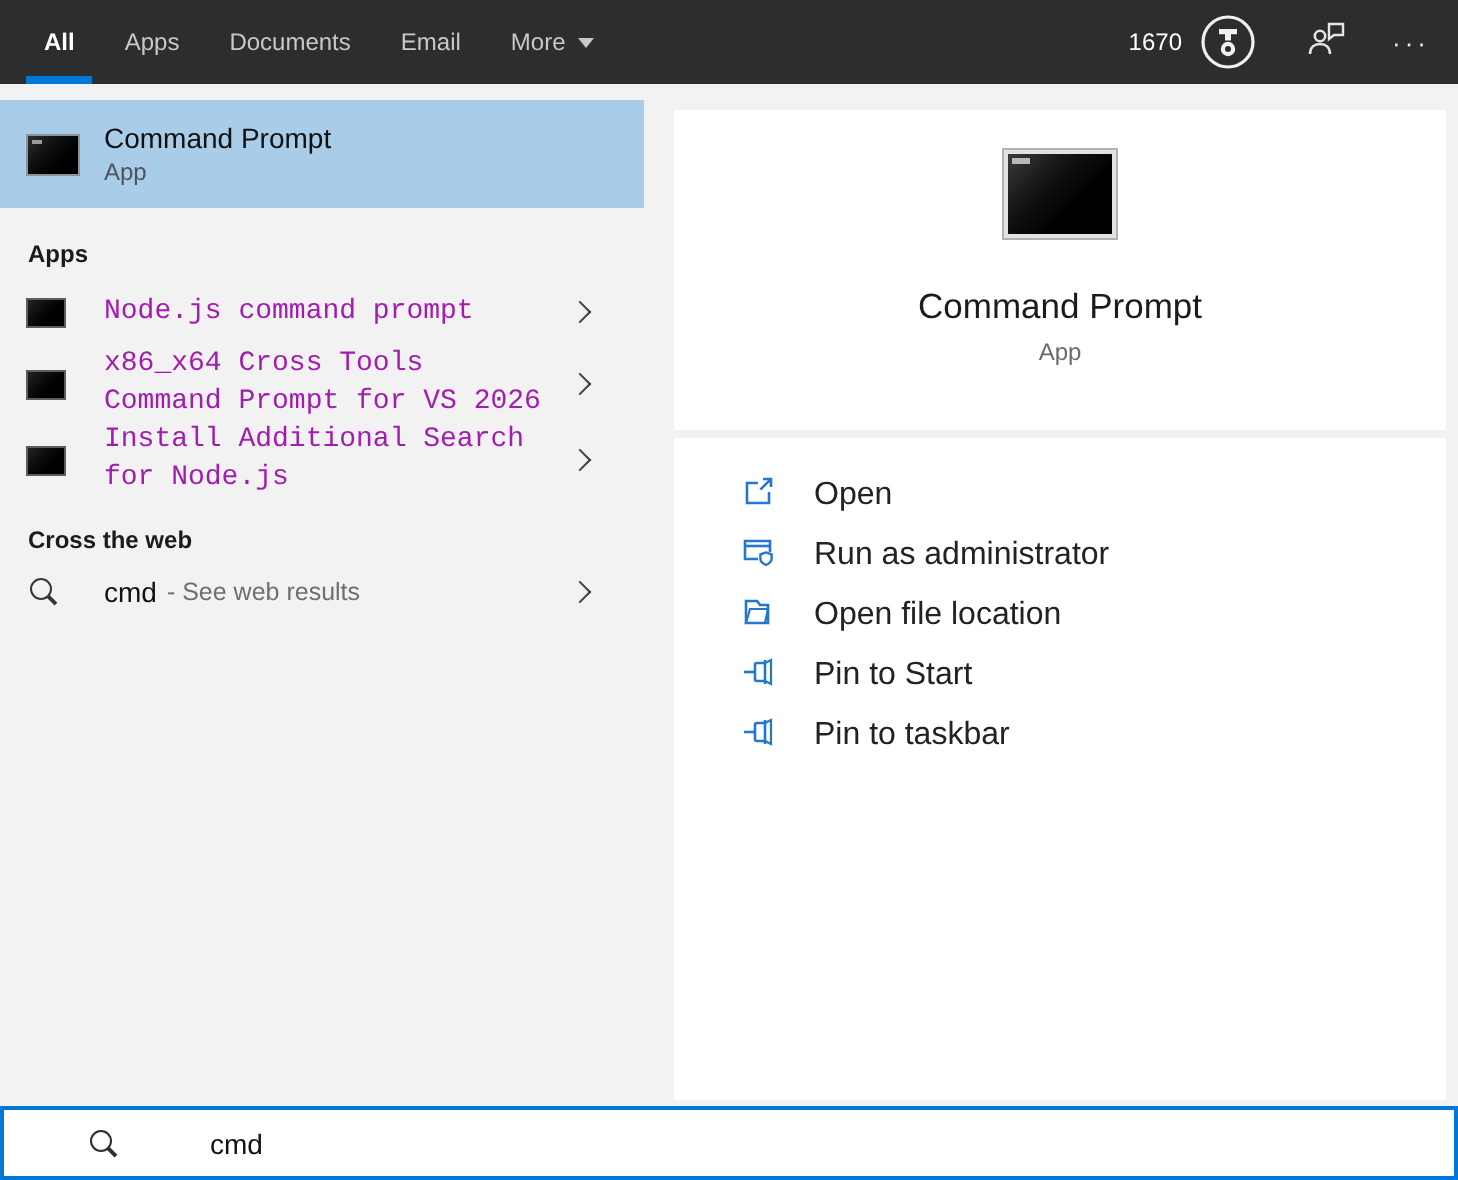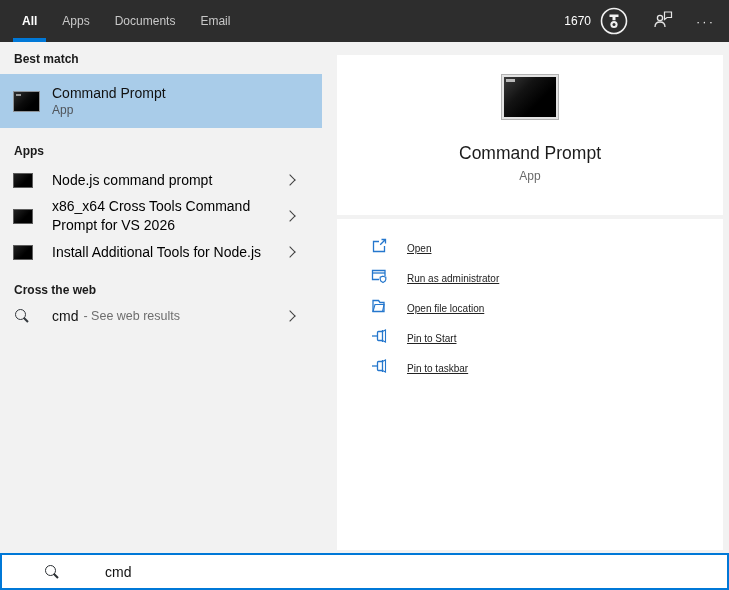--- a/index.html
+++ b/index.html
@@ -45,22 +45,22 @@
                         width:5px; height:2px; background:#9a9a9a; }
   .bm-text { margin-left:12px; }
   .bm-title { font-size:14px; color:#111; }
   .bm-sub { font-size:12px; color:#4f545a; margin-top:2px; }
 
   .app-item { display:flex; align-items:center; padding:0 14px 0 13px;
               min-height:34px; cursor:default; }
   .app-item .cmd-icon-xs { width:20px; height:15px; flex:none;
                            background:linear-gradient(135deg,#222 0%,#000 60%);
                            border:1px solid #5d5d5d; }
-  .app-item .item-title { flex:1; margin-left:19px; font-size:14px; color:#000000;
-                          line-height:19px; max-width:220px; }
+  .app-item .item-title { flex:1; margin-left:19px; font-size:14px; color:#a21caf;
+                          line-height:19px; max-width:220px;font-family:Liberation Mono, monospace; }
   .chevron { width:8px; height:8px; border-top:1.5px solid #3f3f3f;
              border-right:1.5px solid #3f3f3f; transform:rotate(45deg);
              margin-left:auto; margin-right:14px; flex:none; }
   .web-item { display:flex; align-items:center; padding:0 14px; height:34px; cursor:default; }
   .web-query { font-size:14px; color:#111; margin-left:22px; }
   .web-suffix { font-size:12.5px; color:#6e6e6e; margin-left:5px; }
 
   
   .mag { position:relative; width:16px; height:16px; flex:none; }
   .mag::before { content:""; position:absolute; top:1px; left:1px; width:9px; height:9px;
@@ -79,21 +79,21 @@
                  border:2px solid #e3e3e3; outline:1px solid #b2b2b2; position:relative; }
   .cmd-icon-lg::before { content:""; position:absolute; top:2px; left:2px; width:9px;
                          height:3px; background:#b9b9b9; }
   .preview-title { margin-top:24px; font-size:17.5px; color:#1b1b1b; }
   .preview-sub { margin-top:5px; font-size:12px; color:#6a6a6a; }
 
   .card-actions { top:177px; height:331px; padding-top:14px; }
   .action-row { display:flex; align-items:center; height:30px; padding-left:34px;
                 cursor:default; }
   .action-row svg { flex:none; }
-  .action-label { margin-left:20px; font-size:10px; color:#222;text-decoration:underline; }
+  .action-label { margin-left:20px; font-size:16px; color:#222; }
 
   
   .search-bar { position:absolute; left:0; bottom:0; width:729px; height:37px;
                 background:#ffffff; border:2px solid #0078d7; display:flex;
                 align-items:center; padding-left:42px; }
   .search-bar .mag::before { border-color:#2b2f33; }
   .search-bar .mag::after { background:#2b2f33; }
   .search-input { border:none; outline:none; margin-left:45px; font-size:14px;
                   color:#111; width:500px; background:transparent;
                   font-family:"Liberation Sans","DejaVu Sans",sans-serif; }
@@ -110,20 +110,24 @@
       </div>
       <div class="tab">
         <span>Apps</span>
       </div>
       <div class="tab">
         <span>Documents</span>
       </div>
       <div class="tab">
         <span>Email</span>
       </div>
+      <div class="tab">
+        <span>More</span>
+        <span class="drop-arrow"></span>
+      </div>
     </div>
     <div class="topbar-right">
       <div class="rewards">
         <span class="rewards-points">1670</span>
         <span class="icon-btn">
           <svg width="32" height="32" viewBox="0 0 32 32">
             <circle cx="16" cy="16" r="12.5" fill="none" stroke="#f0f0f0" stroke-width="1.6"></circle>
             <path d="M11.5 9.5 h9 v2.6 h-3 v3.2 h-3 v-3.2 h-3 z" fill="#f0f0f0"></path>
             <circle cx="16" cy="19.5" r="3.6" fill="#f0f0f0"></circle>
             <circle cx="16" cy="19.5" r="1.5" fill="#2d2d2d"></circle>
@@ -139,21 +143,20 @@
           </svg>
         </span>
       </div>
       <div class="ellipsis">
         <span>···</span>
       </div>
     </div>
   </div>
 
   <div class="left-panel">
-    <div class="section-header hdr-best">Best match</div>
 
     <div class="best-match-item">
       <span class="cmd-icon-sm"></span>
       <span class="bm-text">
         <div class="bm-title">Command Prompt</div>
         <div class="bm-sub">App</div>
       </span>
     </div>
 
     <div class="section-header hdr-apps">Apps</div>
@@ -163,21 +166,21 @@
       <span class="item-title">Node.js command prompt</span>
       <span class="chevron"></span>
     </div>
     <div class="app-item">
       <span class="cmd-icon-xs"></span>
       <span class="item-title">x86_x64 Cross Tools Command Prompt for VS 2026</span>
       <span class="chevron"></span>
     </div>
     <div class="app-item">
       <span class="cmd-icon-xs"></span>
-      <span class="item-title">Install Additional Tools for Node.js</span>
+      <span class="item-title">Install Additional Search for Node.js</span>
       <span class="chevron"></span>
     </div>
 
     <div class="section-header hdr-web">Cross the web</div>
 
     <div class="web-item">
       <span class="mag"></span>
       <span class="web-query">cmd</span>
       <span class="web-suffix">- See web results</span>
       <span class="chevron"></span>

